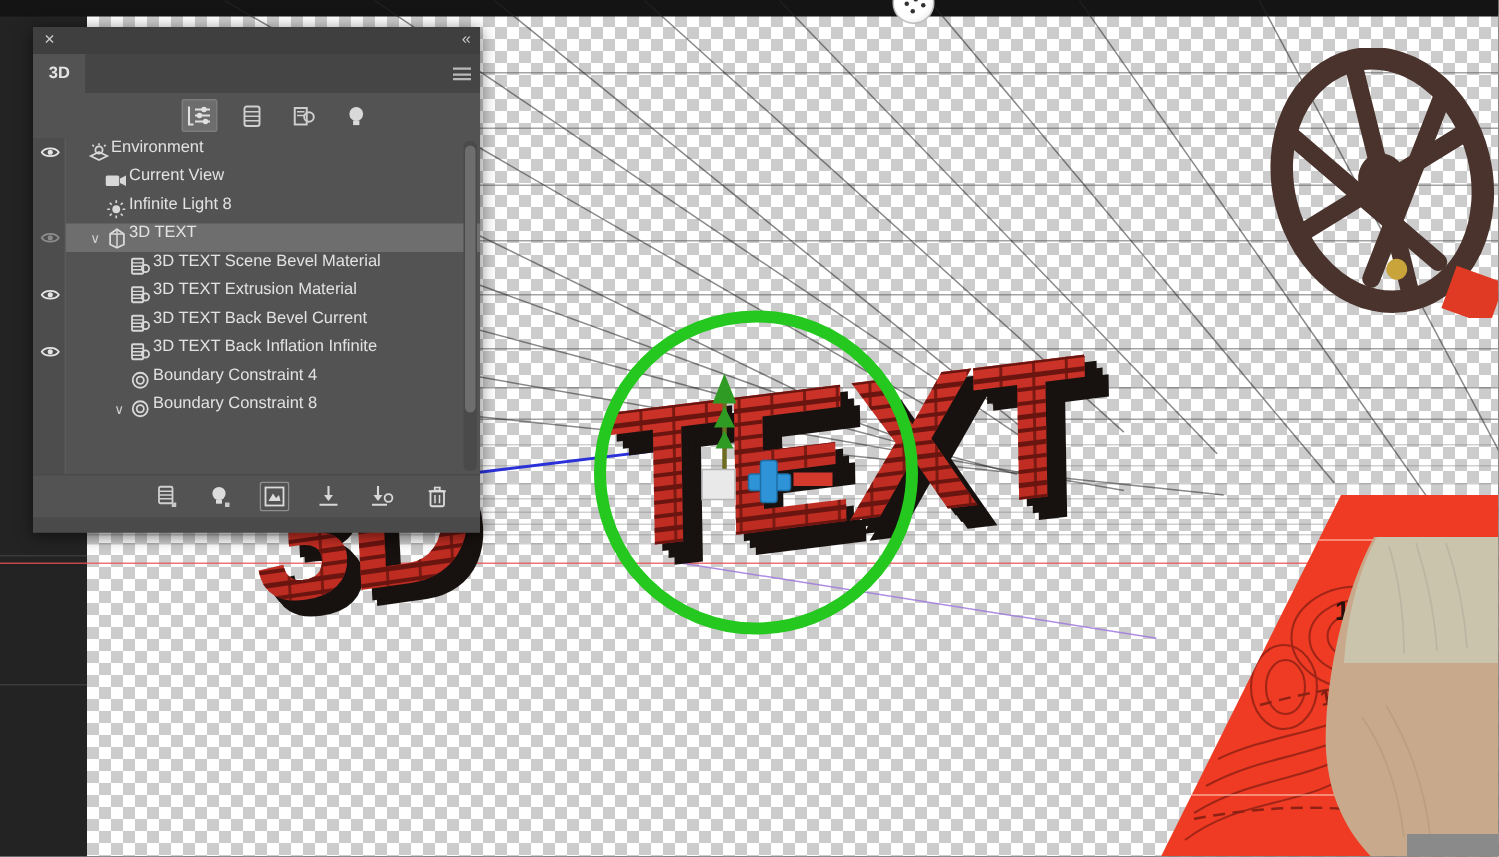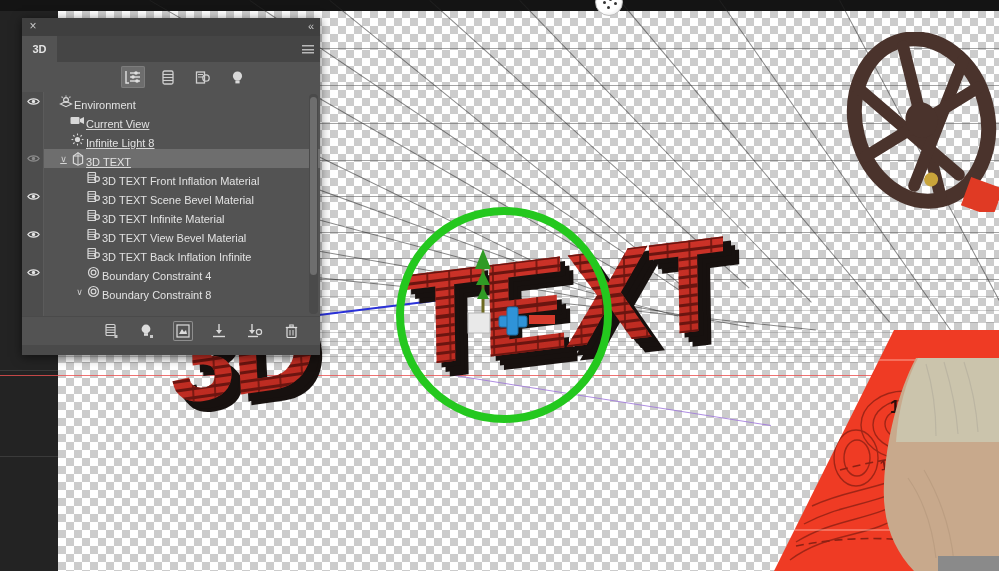--- a/index.html
+++ b/index.html
@@ -147,29 +147,29 @@
   .list-wrap {
     flex:1 1 auto; position:relative; background:#535353; overflow:hidden;
     display:flex;
   }
   .eye-col {
     width:22px; background:#4d4d4d; flex:0 0 auto;
     border-right:1px solid #5b5b5b;
   }
   .rows-col { flex:1 1 auto; position:relative; }
   .row {
-    height:19px; display:flex; align-items:flex-end; position:relative;
+    height:19px; display:flex; align-items:flex-start; position:relative;
     padding-left:2px;
   }
   .row.sel { background:#6e6e6e; }
   .eye {
     position:absolute; left:0; width:22px; height:19px;
     display:flex; align-items:center; justify-content:center;
   }
-  .row-indent-1 { padding-left:14px;text-decoration:underline; }
+  .row-indent-1 { padding-left:14px; }
   .row-indent-2 { padding-left:30px; }
   .twisty {
     width:11px; height:19px; display:flex; align-items:center; justify-content:center;
     color:#cfcfcf; font-size:9px; flex:0 0 auto;
   }
   .row-ico {
     width:17px; height:19px; display:flex; align-items:center; justify-content:center;
     flex:0 0 auto;
   }
   .row-label {
@@ -492,66 +492,47 @@
           <span class="twisty"></span>
           <span class="row-ico">
             <svg width="13" height="13" viewBox="0 0 13 13">
               <rect x="1" y="1.5" width="7.5" height="10" rx="0.6" stroke="#d8d8d8" fill="none" stroke-width="1.2"></rect>
               <line x1="1" y1="4.2" x2="8.5" y2="4.2" stroke="#d8d8d8" stroke-width="0.9"></line>
               <line x1="1" y1="6.5" x2="8.5" y2="6.5" stroke="#d8d8d8" stroke-width="0.9"></line>
               <line x1="1" y1="8.8" x2="8.5" y2="8.8" stroke="#d8d8d8" stroke-width="0.9"></line>
               <circle cx="10" cy="8" r="2.4" stroke="#d8d8d8" fill="none" stroke-width="1.2"></circle>
             </svg>
           </span>
-          <span class="row-label">3D TEXT Front Inflation Material</span>
-          <div class="eye" style="top: 95px; left: -22px;">
-            <svg width="13" height="9" viewBox="0 0 13 9">
-              <path d="M0.8 4.5 C3 1 10 1 12.2 4.5 C10 8 3 8 0.8 4.5 Z" fill="none" stroke="#e4e4e4" stroke-width="1.2"></path>
-              <circle cx="6.5" cy="4.5" r="1.7" fill="#e4e4e4"></circle>
-            </svg>
-          </div>
+          <span class="row-label">3D TEXT Scene Bevel Material</span>
         </div>
         <div class="row row-indent-2">
           <span class="twisty"></span>
           <span class="row-ico">
             <svg width="13" height="13" viewBox="0 0 13 13">
               <rect x="1" y="1.5" width="7.5" height="10" rx="0.6" stroke="#d8d8d8" fill="none" stroke-width="1.2"></rect>
               <line x1="1" y1="4.2" x2="8.5" y2="4.2" stroke="#d8d8d8" stroke-width="0.9"></line>
               <line x1="1" y1="6.5" x2="8.5" y2="6.5" stroke="#d8d8d8" stroke-width="0.9"></line>
               <line x1="1" y1="8.8" x2="8.5" y2="8.8" stroke="#d8d8d8" stroke-width="0.9"></line>
               <circle cx="10" cy="8" r="2.4" stroke="#d8d8d8" fill="none" stroke-width="1.2"></circle>
             </svg>
           </span>
-          <span class="row-label">3D TEXT Scene Bevel Material</span>
+          <span class="row-label">3D TEXT Extrusion Material</span>
         </div>
         <div class="row row-indent-2">
           <span class="twisty"></span>
           <span class="row-ico">
             <svg width="13" height="13" viewBox="0 0 13 13">
               <rect x="1" y="1.5" width="7.5" height="10" rx="0.6" stroke="#d8d8d8" fill="none" stroke-width="1.2"></rect>
               <line x1="1" y1="4.2" x2="8.5" y2="4.2" stroke="#d8d8d8" stroke-width="0.9"></line>
               <line x1="1" y1="6.5" x2="8.5" y2="6.5" stroke="#d8d8d8" stroke-width="0.9"></line>
               <line x1="1" y1="8.8" x2="8.5" y2="8.8" stroke="#d8d8d8" stroke-width="0.9"></line>
               <circle cx="10" cy="8" r="2.4" stroke="#d8d8d8" fill="none" stroke-width="1.2"></circle>
             </svg>
           </span>
-          <span class="row-label">3D TEXT Infinite Material</span>
-        </div>
-        <div class="row row-indent-2">
-          <span class="twisty"></span>
-          <span class="row-ico">
-            <svg width="13" height="13" viewBox="0 0 13 13">
-              <rect x="1" y="1.5" width="7.5" height="10" rx="0.6" stroke="#d8d8d8" fill="none" stroke-width="1.2"></rect>
-              <line x1="1" y1="4.2" x2="8.5" y2="4.2" stroke="#d8d8d8" stroke-width="0.9"></line>
-              <line x1="1" y1="6.5" x2="8.5" y2="6.5" stroke="#d8d8d8" stroke-width="0.9"></line>
-              <line x1="1" y1="8.8" x2="8.5" y2="8.8" stroke="#d8d8d8" stroke-width="0.9"></line>
-              <circle cx="10" cy="8" r="2.4" stroke="#d8d8d8" fill="none" stroke-width="1.2"></circle>
-            </svg>
-          </span>
-          <span class="row-label">3D TEXT View Bevel Material</span>
+          <span class="row-label">3D TEXT Back Bevel Current</span>
         </div>
         <div class="row row-indent-2">
           <span class="twisty"></span>
           <span class="row-ico">
             <svg width="13" height="13" viewBox="0 0 13 13">
               <rect x="1" y="1.5" width="7.5" height="10" rx="0.6" stroke="#d8d8d8" fill="none" stroke-width="1.2"></rect>
               <line x1="1" y1="4.2" x2="8.5" y2="4.2" stroke="#d8d8d8" stroke-width="0.9"></line>
               <line x1="1" y1="6.5" x2="8.5" y2="6.5" stroke="#d8d8d8" stroke-width="0.9"></line>
               <line x1="1" y1="8.8" x2="8.5" y2="8.8" stroke="#d8d8d8" stroke-width="0.9"></line>
               <circle cx="10" cy="8" r="2.4" stroke="#d8d8d8" fill="none" stroke-width="1.2"></circle>

